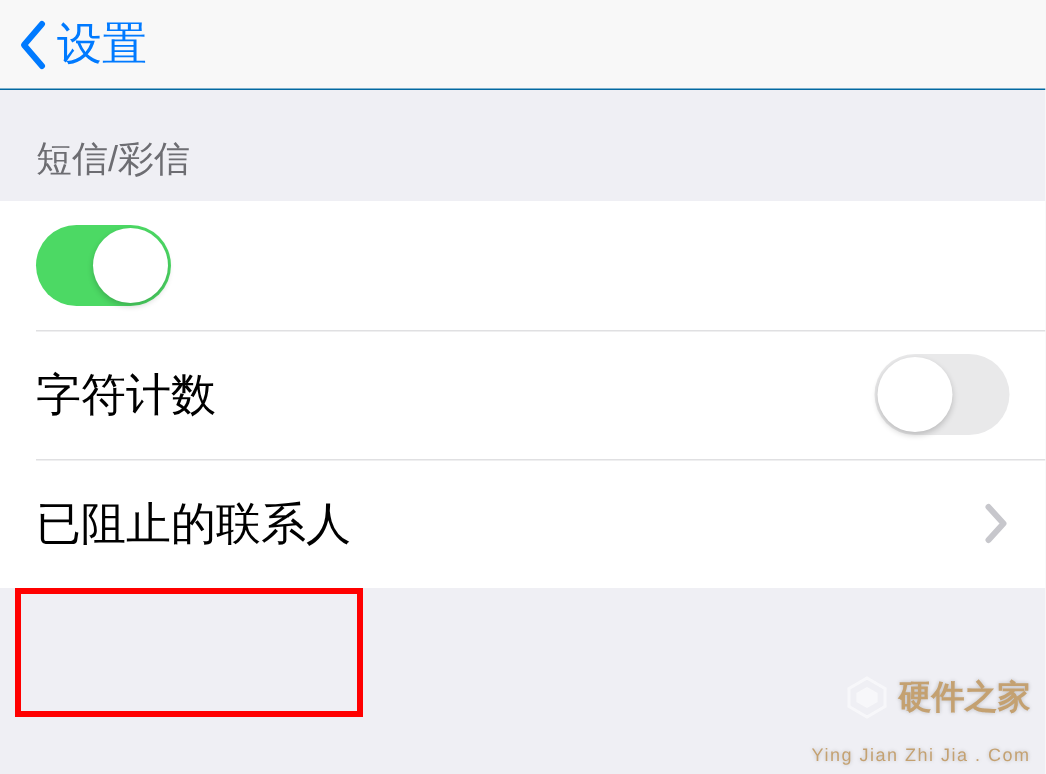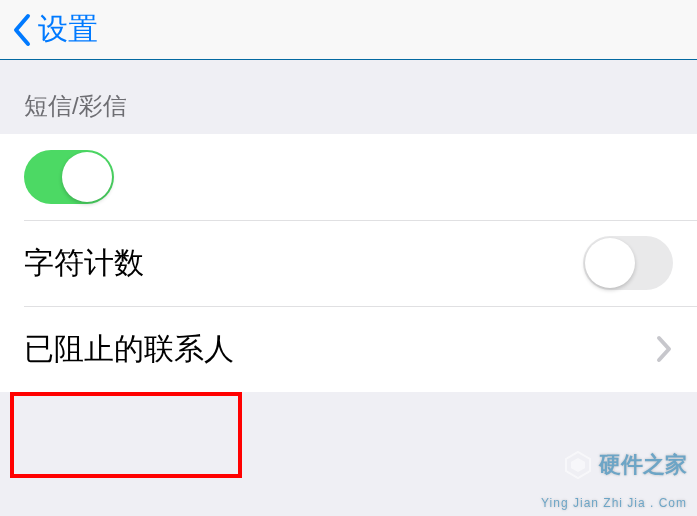--- a/index.html
+++ b/index.html
@@ -106,21 +106,21 @@
       height: 86px;
     }
     .watermark {
       position: absolute;
       right: 10px;
       bottom: 6px;
       display: flex;
       flex-direction: column;
       align-items: flex-end;
       opacity: 0.55;
-      color: #0369a1;
+      color: #a16207;
       text-shadow: 0 0 3px rgba(0,0,0,0.4);
     }
     .wm-top {
       display: flex;
       align-items: center;
       gap: 6px;
     }
     .wm-logo {
       width: 30px;
       height: 30px;

